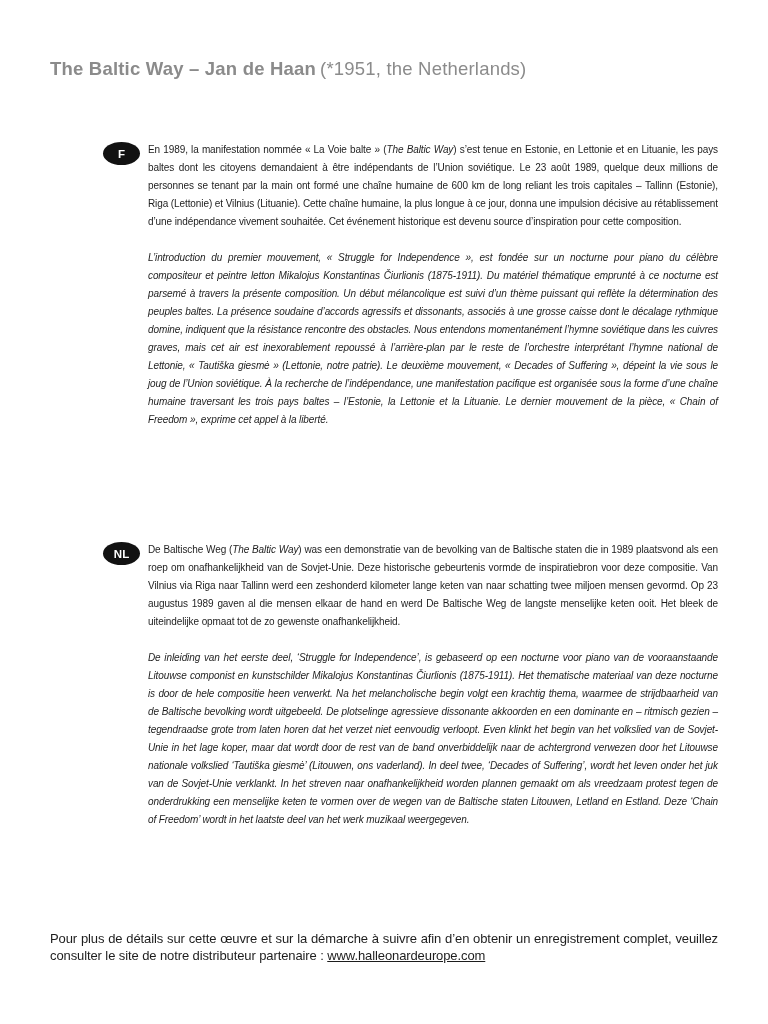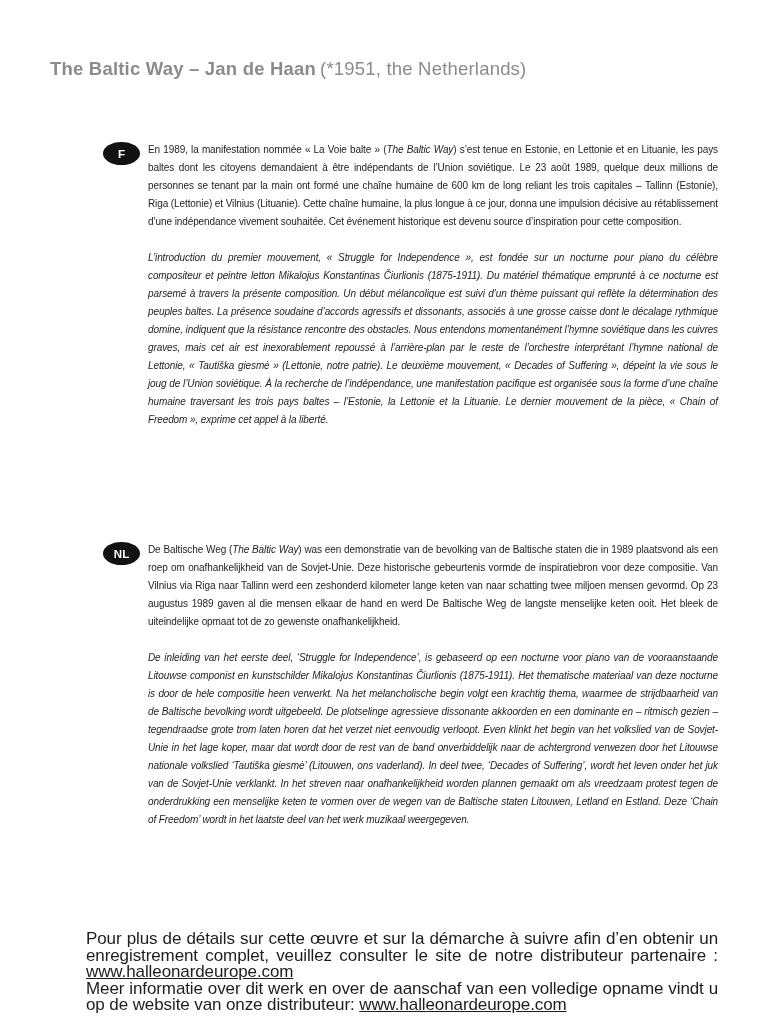--- a/index.html
+++ b/index.html
@@ -56,26 +56,25 @@
     color: var(--text-color, #1d1d1d);
   }
   .para { margin: 0; }
   .para + .para { margin-top: 18px; font-style: italic; }
   .it { font-style: italic; }
 
   
   .footer {
     position: absolute;
     left: 50px; right: 50px; top: 931px;
-    font-size: 17px;
+    font-size: 13px;
     line-height: 16.5px;
     letter-spacing: -0.1px;
     text-align: justify;
     color: var(--text-color, #1d1d1d);
-    margin-left: 36px;
   }
   .f-line { margin: 0; }
   .link {
     color: var(--text-color, #1d1d1d);
     text-decoration: underline;
     cursor: pointer;
   }
 </style>
 </head>
 <body>
@@ -96,16 +95,15 @@
         <div class="gutter"><span class="badge">NL</span></div>
         <div class="sec-body">
           <p class="para"><span>De Baltische Weg (</span><span class="it">The Baltic Way</span><span>) was een demonstratie van de bevolking van de Baltische staten die in 1989 plaatsvond als een roep om onafhankelijkheid van de Sovjet-Unie. Deze historische gebeurtenis vormde de inspiratiebron voor deze compositie. Van Vilnius via Riga naar Tallinn werd een zeshonderd kilometer lange keten van naar schatting twee miljoen mensen gevormd. Op 23 augustus 1989 gaven al die mensen elkaar de hand en werd De Baltische Weg de langste menselijke keten ooit. Het bleek de uiteindelijke opmaat tot de zo gewenste onafhankelijkheid.</span></p>
           <p class="para"><span>De inleiding van het eerste deel, ‘Struggle for Independence’, is gebaseerd op een nocturne voor piano van de vooraanstaande Litouwse componist en kunstschilder Mikalojus Konstantinas Čiurlionis (1875-1911). Het thematische materiaal van deze nocturne is door de hele compositie heen verwerkt. Na het melancholische begin volgt een krachtig thema, waarmee de strijdbaarheid van de Baltische bevolking wordt uitgebeeld. De plotselinge agressieve dissonante akkoorden en een dominante en – ritmisch gezien – tegendraadse grote trom laten horen dat het verzet niet eenvoudig verloopt. Even klinkt het begin van het volkslied van de Sovjet-Unie in het lage koper, maar dat wordt door de rest van de band onverbiddelijk naar de achtergrond verwezen door het Litouwse nationale volkslied ‘Tautiška giesmė’ (Litouwen, ons vaderland). In deel twee, ‘Decades of Suffering’, wordt het leven onder het juk van de Sovjet-Unie verklankt. In het streven naar onafhankelijkheid worden plannen gemaakt om als vreedzaam protest tegen de onderdrukking een menselijke keten te vormen over de wegen van de Baltische staten Litouwen, Letland en Estland. Deze ‘Chain of Freedom’ wordt in het laatste deel van het werk muzikaal weergegeven.</span></p>
         </div>
       </div>
     </div>
 
   <div class="footer">
     <p class="f-line"><span>Pour plus de détails sur cette œuvre et sur la démarche à suivre afin d’en obtenir un enregistrement complet, veuillez consulter le site de notre distributeur partenaire : </span><a class="link" href="#">www.halleonardeurope.com</a></p>
-    <p class="f-line"><span>Meer informatie over dit werk en over de aanschaf van een volledige opname vindt u op de website van onze distributeur: </span><a class="link" href="#">www.halleonardeurope.com</a></p>
   </div>
 
 </div>
 
 </body></html>

